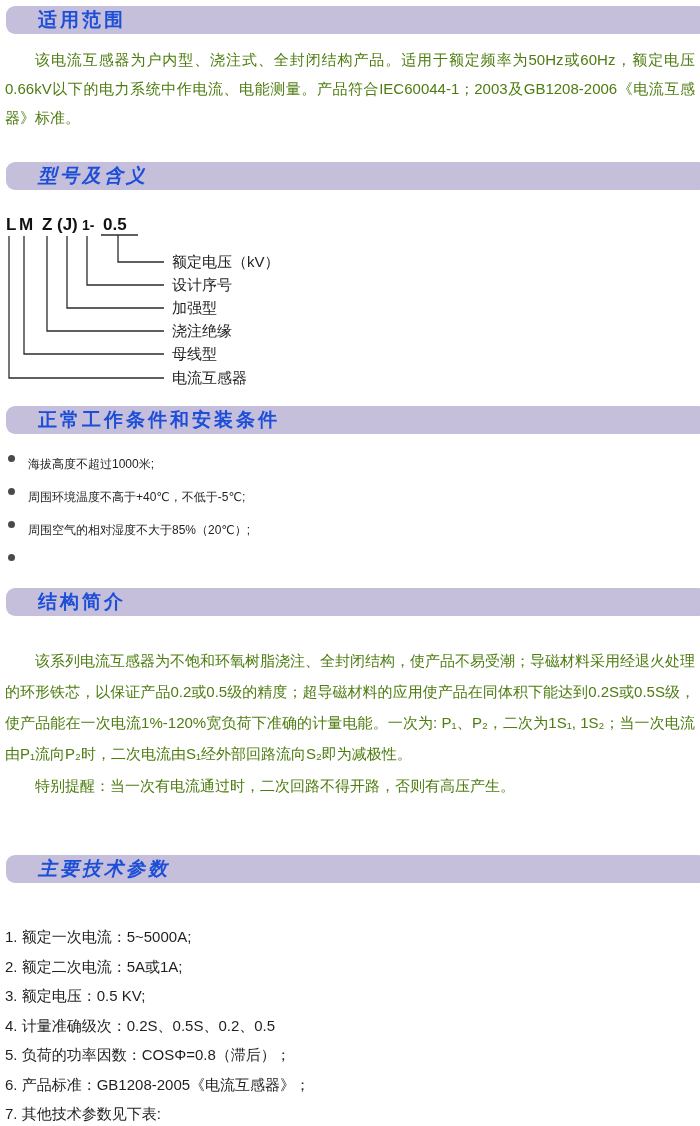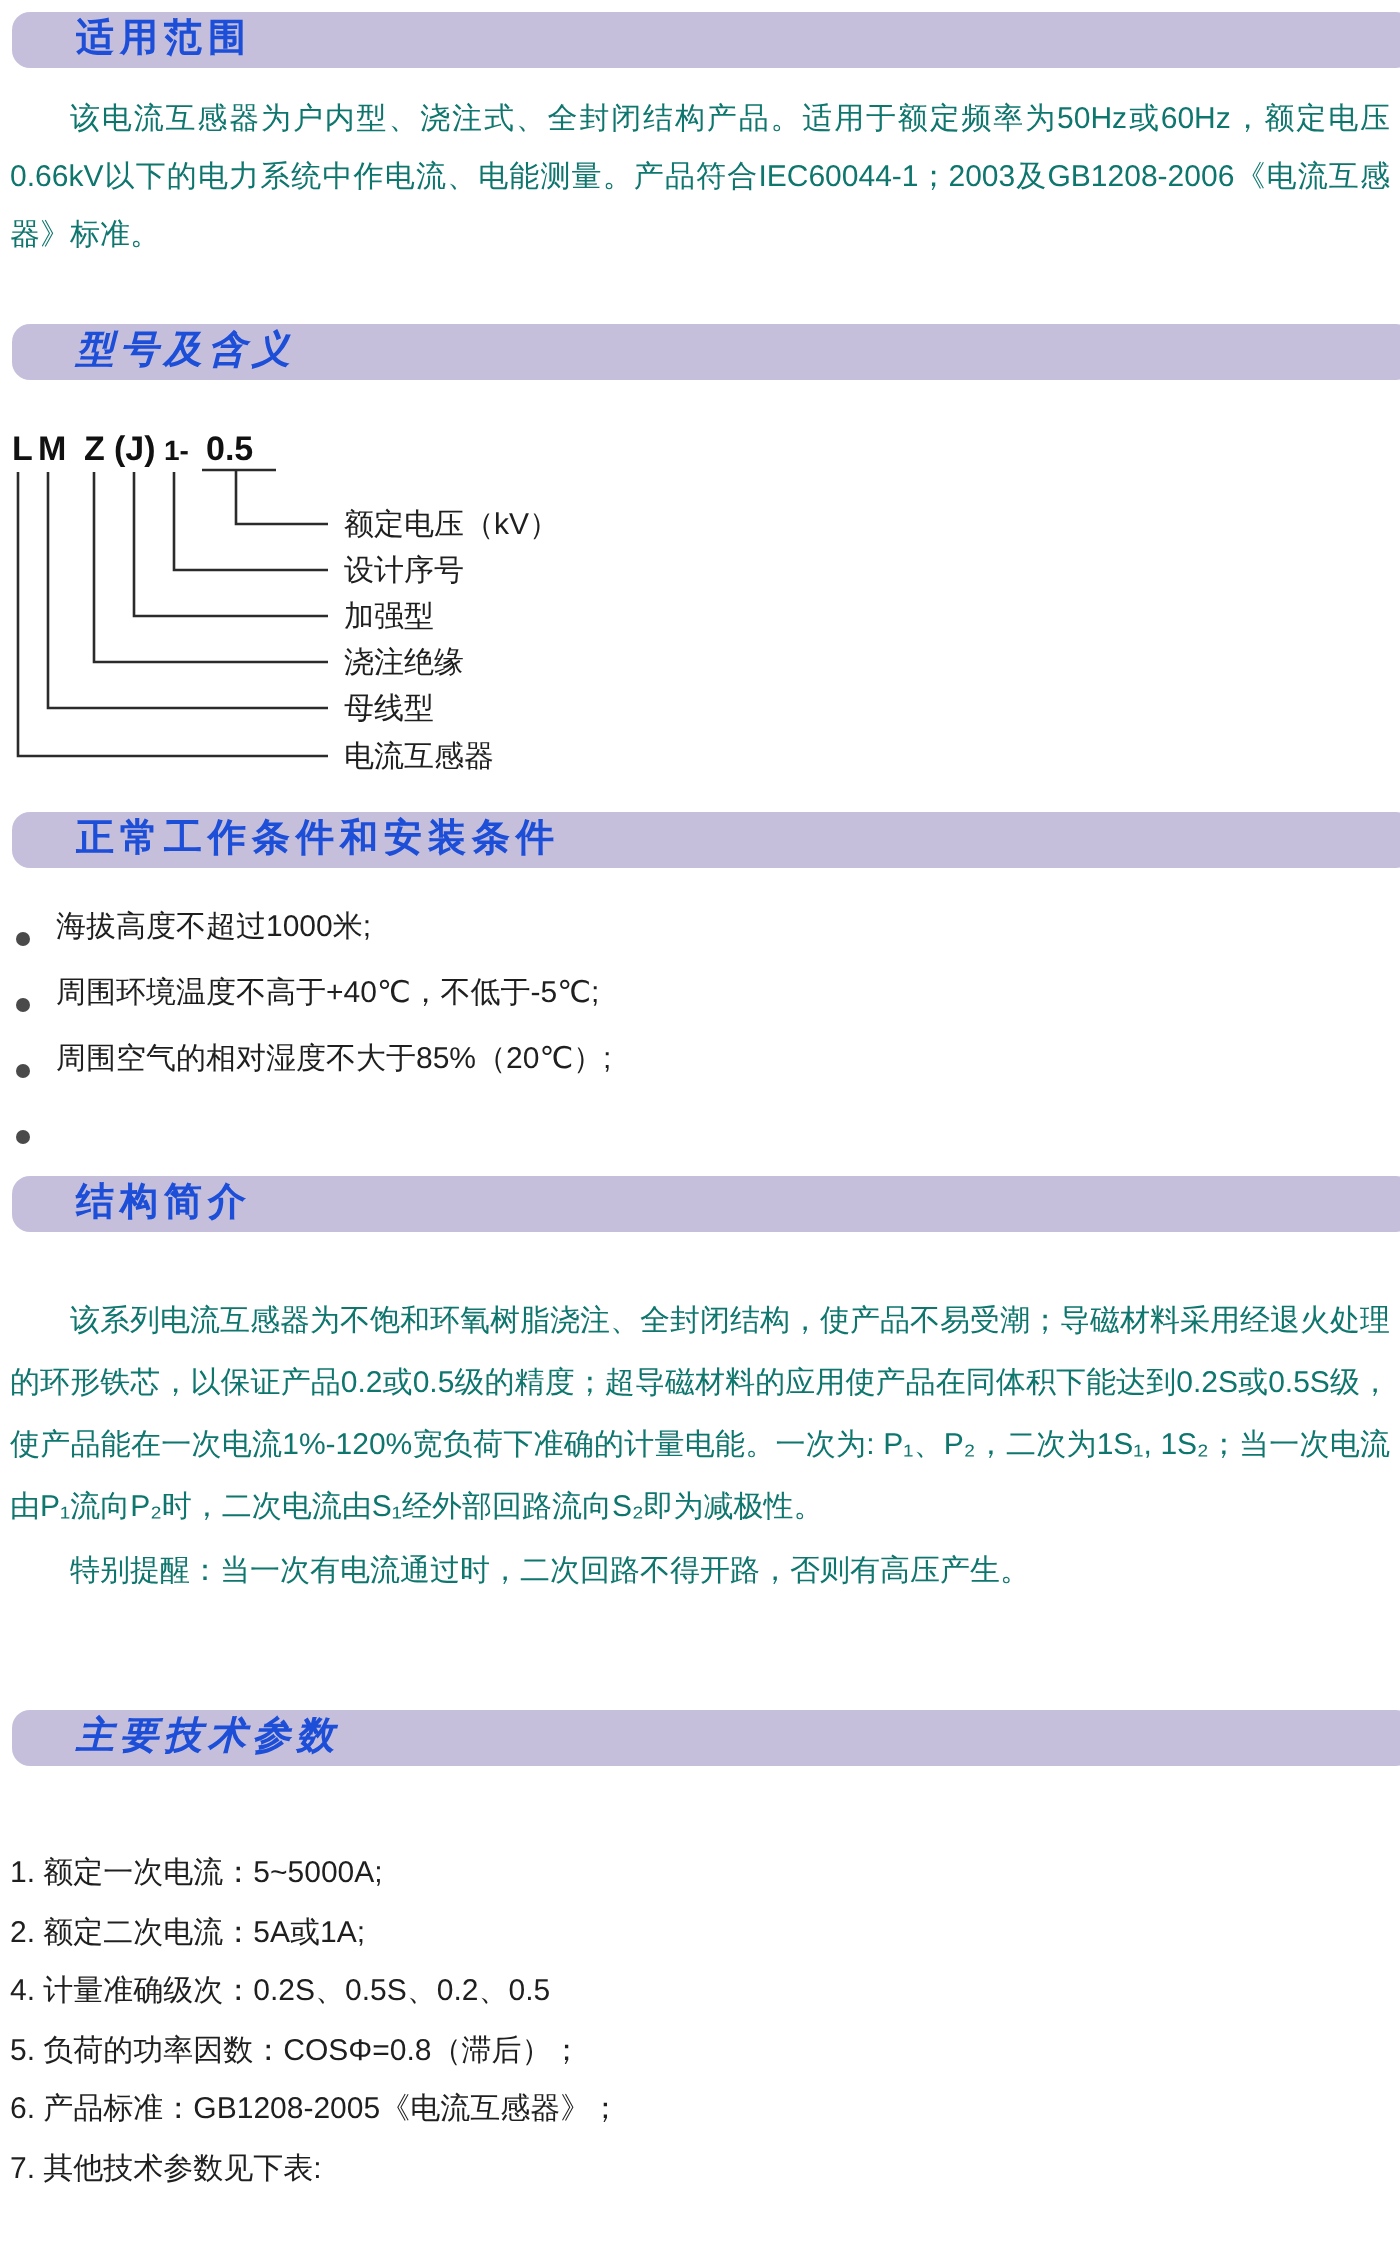--- a/index.html
+++ b/index.html
@@ -10,27 +10,27 @@
     overflow:hidden;
   }
   .hdr{
     position:absolute;left:6px;width:669px;height:28px;
     background:#c5bfdc;border-radius:9px;
     color:#1d4ed8;font-weight:bold;font-size:19px;line-height:28px;
     padding-left:32px;letter-spacing:3px;
   }
   .para{
     position:absolute;left:5px;width:690px;
-    font-size:15px;line-height:29px;color:#0f766e;
+    font-size:15px;line-height:29px;color:#4d7c0f;
     text-align:justify;text-indent:2em;
   }
   .para.tight{line-height:31px;}
   .bullet-row{
     position:absolute;left:8px;width:686px;height:18px;
-    font-size:15px;line-height:18px;display:flex;align-items:flex-end;
+    font-size:12px;line-height:18px;display:flex;align-items:flex-start;
   }
   .dot{
     width:7px;height:7px;border-radius:50%;background:#4a4a4a;
     margin-right:13px;flex:0 0 auto;
   }
   .param-list{
     position:absolute;left:5px;top:922px;width:690px;
     font-size:15px;line-height:29.5px;
   }
   .diagram{position:absolute;left:2px;top:206px;}
@@ -92,17 +92,18 @@
 
 <div class="hdr" style="top:588px;">结构简介</div>
 <div class="para tight" style="top:645px;">该系列电流互感器为不饱和环氧树脂浇注、全封闭结构，使产品不易受潮；导磁材料采用经退火处理的环形铁芯，以保证产品0.2或0.5级的精度；超导磁材料的应用使产品在同体积下能达到0.2S或0.5S级，使产品能在一次电流1%-120%宽负荷下准确的计量电能。一次为: P₁、P₂，二次为1S₁, 1S₂；当一次电流由P₁流向P₂时，二次电流由S₁经外部回路流向S₂即为减极性。</div>
 <div class="para tight" style="top:770px;">特别提醒：当一次有电流通过时，二次回路不得开路，否则有高压产生。</div>
 
 <div class="hdr" style="top:855px;font-style:italic;">主要技术参数</div>
 
 <div class="param-list">
   <div>1. 额定一次电流：5~5000A;</div>
   <div>2. 额定二次电流：5A或1A;</div>
+  <div>3. 额定电压：0.5 KV;</div>
   <div>4. 计量准确级次：0.2S、0.5S、0.2、0.5</div>
   <div>5. 负荷的功率因数：COSΦ=0.8（滞后）；</div>
   <div>6. 产品标准：GB1208-2005《电流互感器》；</div>
   <div>7. 其他技术参数见下表:</div>
 </div>
 
 </body></html>

